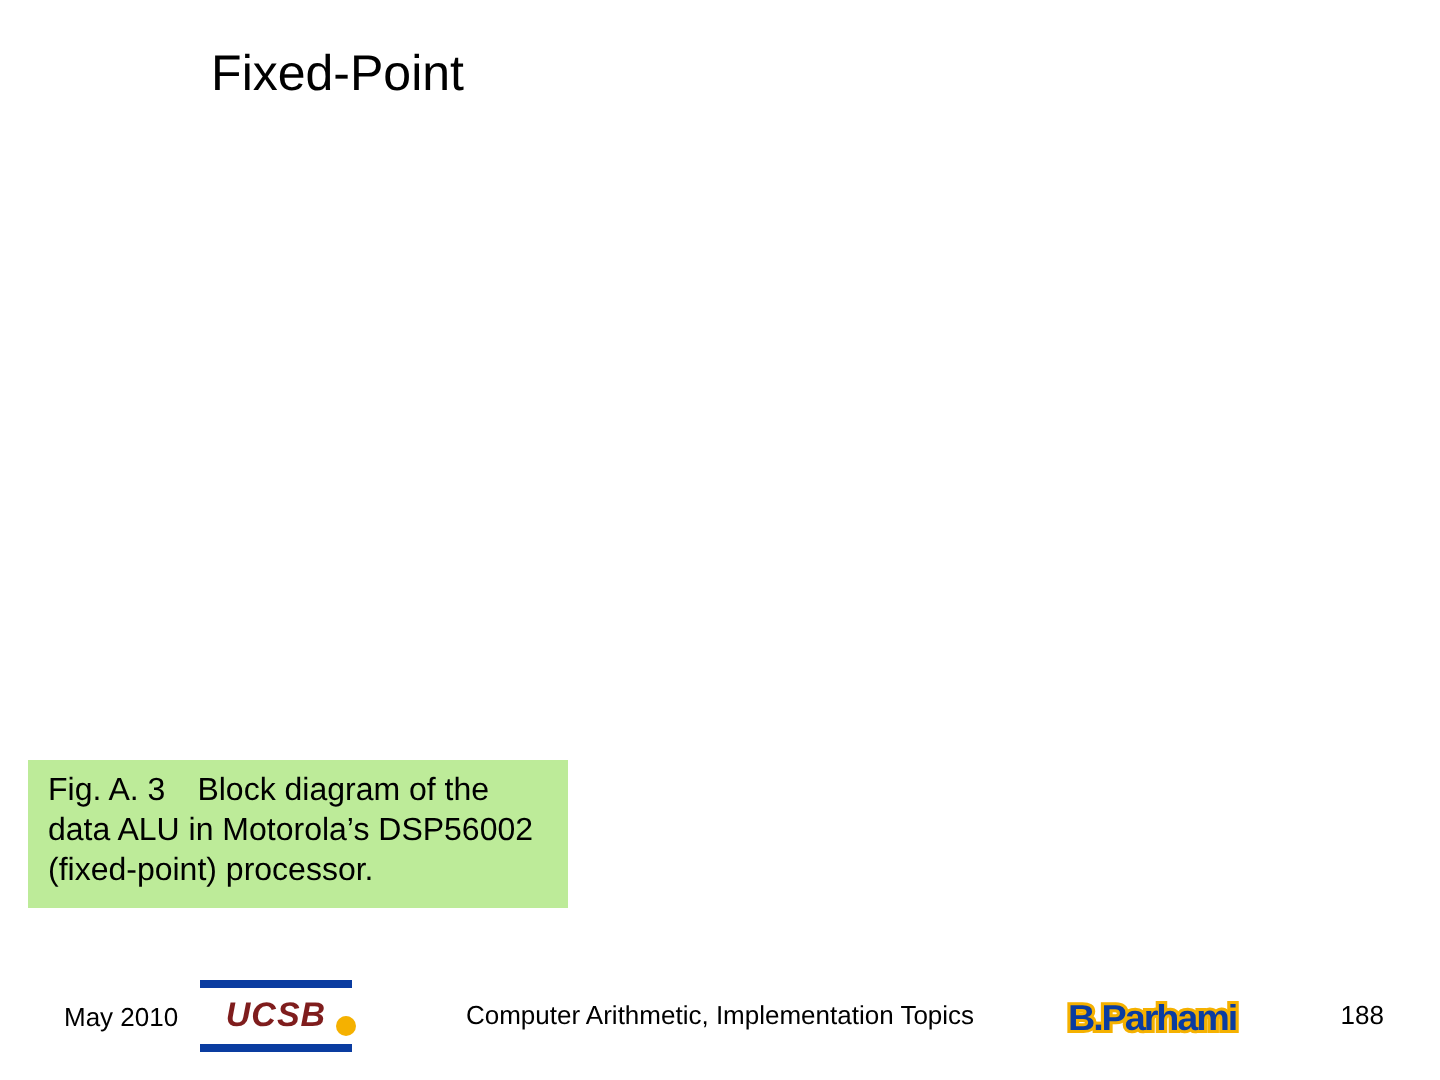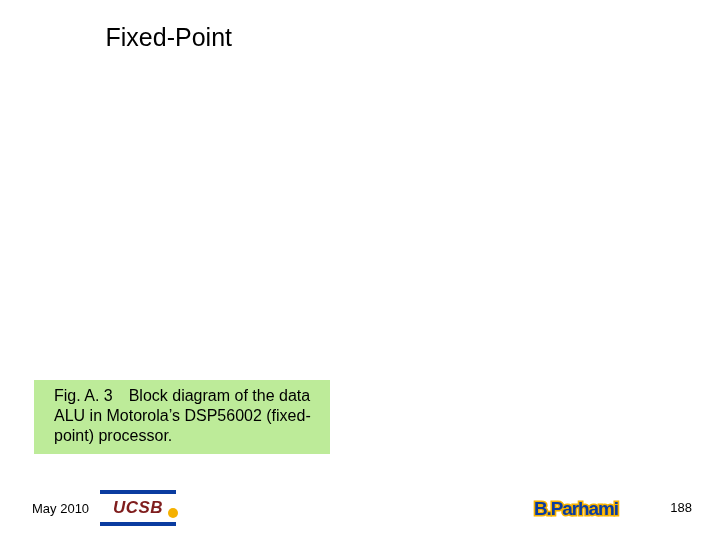--- a/index.html
+++ b/index.html
@@ -23,25 +23,25 @@
     top: 22px;
     left: 32px;
     font-size: 25px;
     line-height: 1.25;
     font-weight: 400;
     text-align: right;
     width: 200px;
   }
   .caption-box {
     position: absolute;
-    left: 34px;
+    left: 14px;
     top: 380px;
-    width: 296px;
+    width: 270px;
     background: #bdeb99;
-    padding: 6px 10px 8px 20px;
+    padding: 6px 10px 8px 10px;
     font-size: 16px;
     line-height: 1.25;
     box-sizing: border-box;
   }
   .footer {
     position: absolute;
     left: 0;
     right: 0;
     bottom: 14px;
     height: 40px;
@@ -143,20 +143,21 @@
   <div class="caption-box">Fig. A. 3 Block diagram of the data ALU in Motorola’s DSP56002 (fixed-point) processor.</div>
 
   <div class="footer">
     <div class="footer-date">May 2010</div>
 
     <div class="footer-logo">
       <span class="footer-logo-text">UCSB</span>
       <span class="footer-logo-dot"></span>
     </div>
 
+    <div class="footer-center">Computer Arithmetic, Implementation Topics</div>
 
     <div class="footer-author">
       <span class="author-outline">B.Parhami</span>
       <span class="author-text author-fill">B.Parhami</span>
     </div>
 
     <div class="footer-page">188</div>
   </div>
 
 </div>

